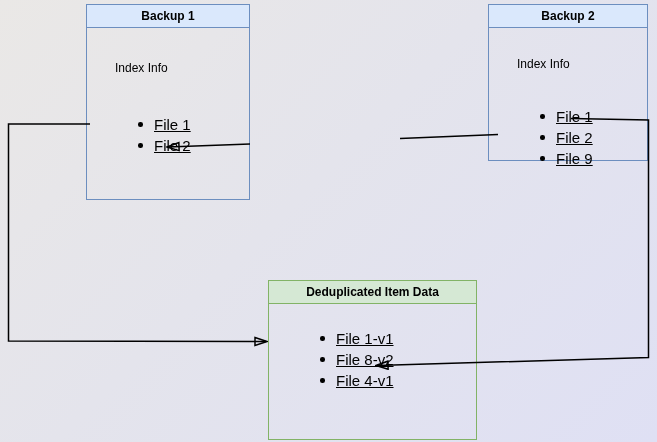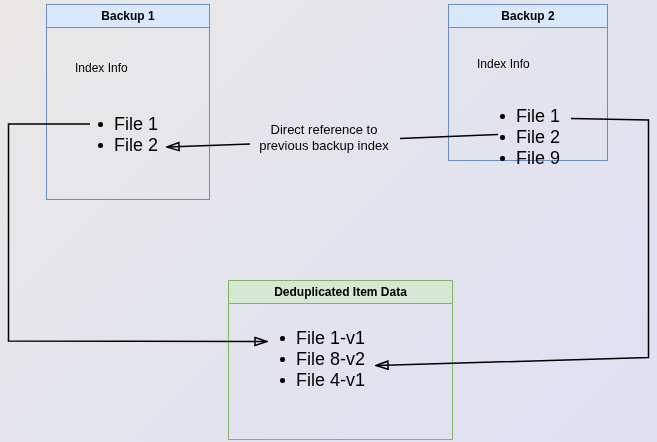--- a/index.html
+++ b/index.html
@@ -1,31 +1,31 @@
 <!DOCTYPE html>
 <html><head>
 <meta charset="utf-8">
 <style>
   html,body{margin:0;padding:0;}
   .canvas{
     position:relative;width:657px;height:442px;overflow:hidden;
     background:linear-gradient(135deg,#eae8e6 0%,#e4e4ec 45%,#dfe0f4 100%);
     font-family:"Liberation Sans",sans-serif;color:#000;
   }
-  .box{position:absolute;box-sizing:border-box;border:1px solid;z-index:1;background:transparent;}
+  .box{position:absolute;box-sizing:border-box;border:1px solid;z-index:1;background:transparent;margin-left:40px;}
   .box.blue{border-color:#6c8ebf;}
   .box.green{border-color:#82b366;}
   .box-header{
     box-sizing:border-box;height:23px;line-height:22px;text-align:center;
     font-size:12px;font-weight:bold;border-bottom:1px solid;
   }
   .blue .box-header{background:#dae8fc;border-color:#6c8ebf;}
   .green .box-header{background:#d5e8d4;border-color:#82b366;}
   .index-label{position:absolute;left:28px;font-size:12px;}
-  ul.file-list{position:absolute;margin:0;padding:0;list-style:none;font-size:18px;line-height:21px;}
+  ul.file-list{position:absolute;margin:0;padding:0;list-style:none;font-size:15px;line-height:21px;text-decoration:underline;}
   ul.file-list li{position:relative;padding-left:17px;white-space:nowrap;}
   ul.file-list li::before{
     content:"";position:absolute;left:1px;top:8px;width:4.5px;height:4.5px;
     border-radius:50%;background:#000;
   }
   .edges{position:absolute;left:0;top:0;z-index:5;pointer-events:none;}
   .edges path{stroke:#000;stroke-width:1.5;fill:none;}
   .edge-label{
     position:absolute;left:250px;top:122px;width:148px;z-index:6;
     text-align:center;font-size:13px;line-height:16px;
@@ -48,33 +48,29 @@
   <div class="box blue" style="left:448px;top:4px;width:160px;height:157px">
     <div class="box-header">Backup 2</div>
     <div class="index-label" style="top:52px">Index Info</div>
     <ul class="file-list" style="left:50px;top:101px">
       <li>File 1</li>
       <li>File 2</li>
       <li>File 9</li>
     </ul>
   </div>
 
-  <div class="box green" style="left:228px;top:280px;width:225px;height:160px">
+  <div class="box green" style="left:228px;top:280px;width:209px;height:160px">
     <div class="box-header">Deduplicated Item Data</div>
     <ul class="file-list" style="left:50px;top:47px">
       <li>File 1-v1</li>
       <li>File 8-v2</li>
       <li>File 4-v1</li>
     </ul>
   </div>
 
-  <div class="edge-label">
-    <div>Direct reference to</div>
-    <div>previous backup index</div>
-  </div>
 
   <svg class="edges" width="657" height="442">
     <defs>
       <marker id="arr" markerWidth="14" markerHeight="11" refX="12" refY="5" orient="auto" markerUnits="userSpaceOnUse">
         <path d="M1,1 L13,5 L1,9 Z" fill="#000" stroke="none"></path>
       </marker>
     </defs>
 
     <path d="M498,134.5 L400,138.5"></path>
 

